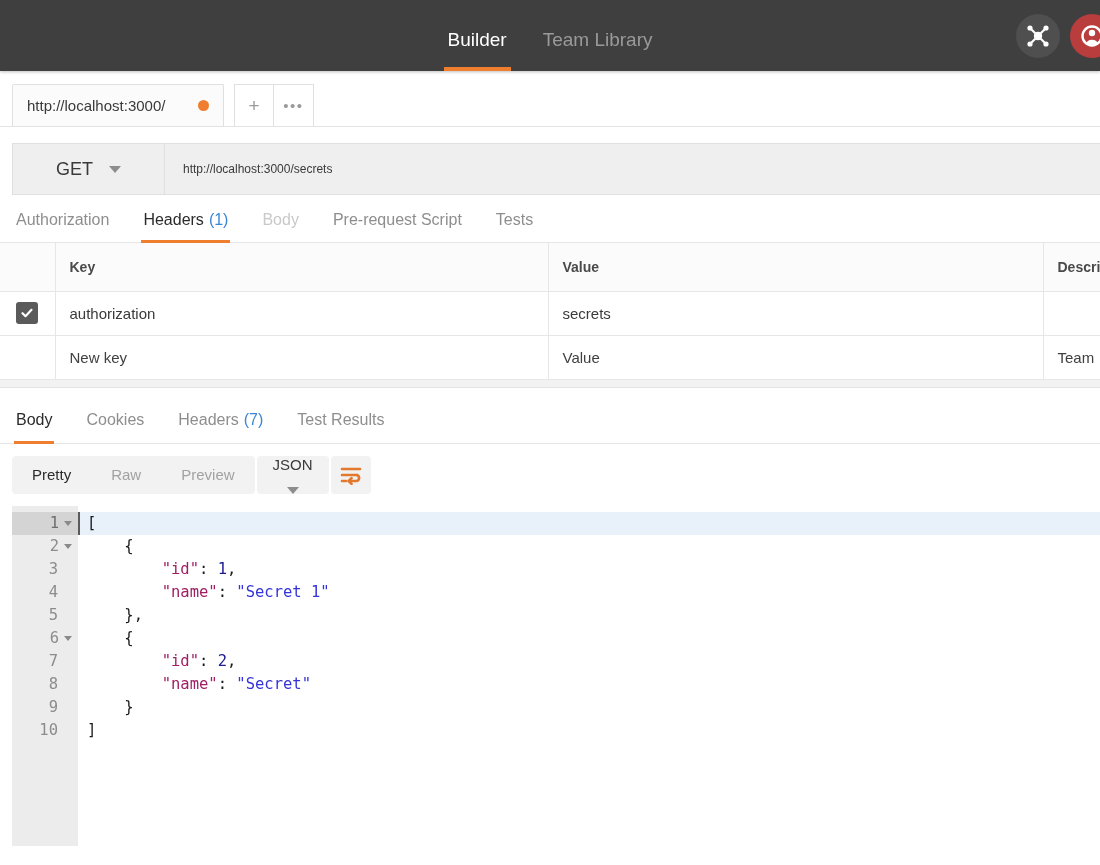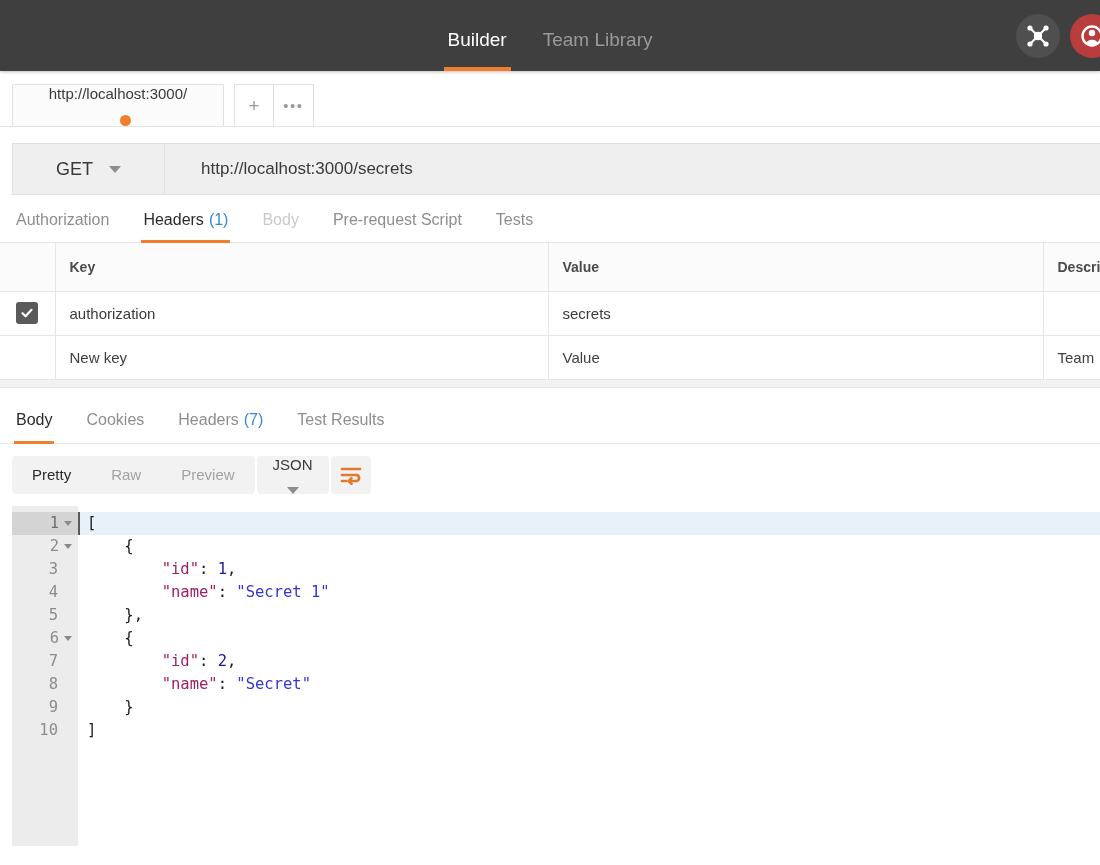--- a/index.html
+++ b/index.html
@@ -68,21 +68,20 @@
     border-bottom: none;
     background: #fbfbfb;
     display: flex;
     align-items: center;
     justify-content: space-between;
     padding: 0 14px;
     font-size: 15px;
     color: #3a3a3a;
     cursor: pointer;
     border-radius: 2px 2px 0 0;
-    flex-direction: column;
   }
   .unsaved-dot {
     width: 11px; height: 11px;
     border-radius: 50%;
     background: #ef7e2f;
     margin-left: 14px;
     flex: none;
   }
   .tab-btn {
     width: 40px; height: 42px;
@@ -99,21 +98,20 @@
   .dots { letter-spacing: 1.5px; font-size: 15px; }
 
   
   .urlbar-wrap { padding: 16px 0 0 12px; background: #ffffff; }
   .urlbar {
     display: flex;
     height: 52px;
     border: 1px solid #e0e0e0;
     background: #efefef;
     border-right: none;
-    gap: 18px;
   }
   .method {
     width: 152px;
     display: flex;
     align-items: center;
     justify-content: center;
     gap: 16px;
     border-right: 1px solid #e0e0e0;
     font-size: 18px;
     color: #3a3a3a;
@@ -123,21 +121,21 @@
     width: 0; height: 0;
     border-left: 6px solid transparent;
     border-right: 6px solid transparent;
     border-top: 7px solid #8d8d8d;
   }
   .url-input {
     flex: 1;
     display: flex;
     align-items: center;
     padding-left: 18px;
-    font-size: 17px;
+    font-size: 12px;
     color: #3a3a3a;
     background: #efefef;
     cursor: text;
   }
 
   
   .subtabs {
     display: flex;
     align-items: flex-end;
     gap: 30px;

